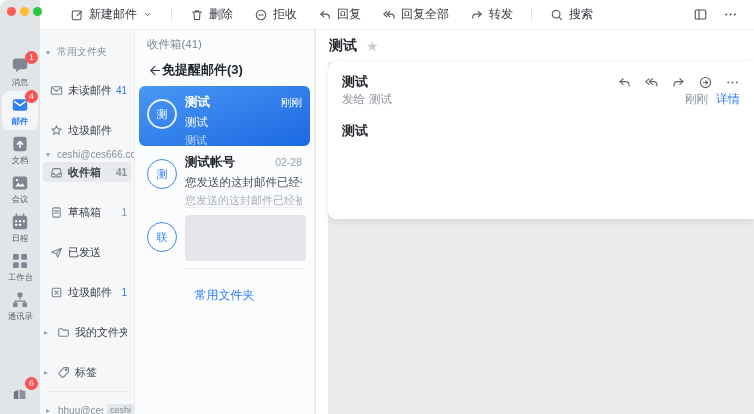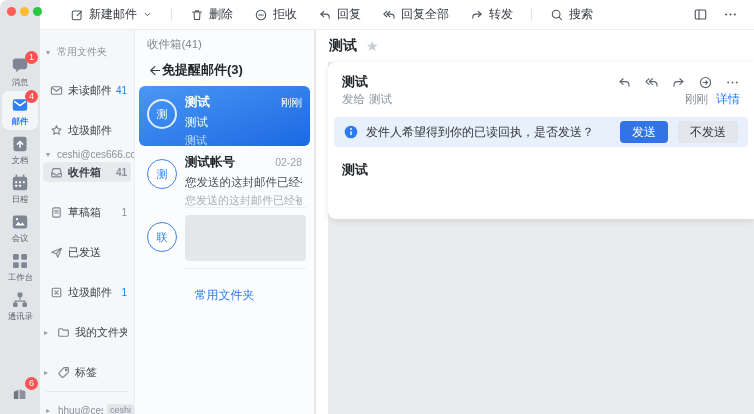--- a/index.html
+++ b/index.html
@@ -126,40 +126,40 @@
           <svg viewBox="0 0 20 20" width="20" height="20">
               <rect x="3.4" y="2.8" width="13.2" height="14.4" rx="2.4" fill="#7d8692"></rect>
               <path d="M10 13.2V7.8M7.4 10.1 10 7.5l2.6 2.6" fill="none" stroke="#fff" stroke-width="1.5" stroke-linecap="round" stroke-linejoin="round"></path>
             </svg>
         </span>
         <span class="rlb">文档</span>
       </div>
       <div class="rail-item">
         <span class="ric">
           <svg viewBox="0 0 20 20" width="20" height="20">
+              <rect x="2.8" y="3.6" width="14.4" height="12.8" rx="2.2" fill="#7d8692"></rect>
+              <path d="M5.4 13.4l3-3.6 2.2 2.4 1.8-2 2.4 3.2z" fill="#fff"></path>
+              <circle cx="7" cy="7.2" r="1.1" fill="#fff"></circle>
+            </svg>
+        </span>
+        <span class="rlb">会议</span>
+      </div>
+      <div class="rail-item">
+        <span class="ric">
+          <svg viewBox="0 0 20 20" width="20" height="20">
               <rect x="2.8" y="3.8" width="14.4" height="13.4" rx="2.2" fill="#7d8692"></rect>
               <path d="M6.4 2.4v2.6M13.6 2.4v2.6" stroke="#7d8692" stroke-width="1.6" stroke-linecap="round"></path>
               <rect x="5.2" y="8.2" width="2" height="2" rx=".4" fill="#fff"></rect>
               <rect x="9" y="8.2" width="2" height="2" rx=".4" fill="#fff"></rect>
               <rect x="12.8" y="8.2" width="2" height="2" rx=".4" fill="#fff"></rect>
               <rect x="5.2" y="11.8" width="2" height="2" rx=".4" fill="#fff"></rect>
               <rect x="9" y="11.8" width="2" height="2" rx=".4" fill="#fff"></rect>
             </svg>
         </span>
         <span class="rlb">日程</span>
-      </div>
-      <div class="rail-item">
-        <span class="ric">
-          <svg viewBox="0 0 20 20" width="20" height="20">
-              <rect x="2.8" y="3.6" width="14.4" height="12.8" rx="2.2" fill="#7d8692"></rect>
-              <path d="M5.4 13.4l3-3.6 2.2 2.4 1.8-2 2.4 3.2z" fill="#fff"></path>
-              <circle cx="7" cy="7.2" r="1.1" fill="#fff"></circle>
-            </svg>
-        </span>
-        <span class="rlb">会议</span>
       </div>
       <div class="rail-item">
         <span class="ric">
           <svg viewBox="0 0 20 20" width="20" height="20">
               <rect x="3" y="3" width="5.8" height="5.8" rx="1.3" fill="#7d8692"></rect>
               <rect x="11.2" y="3" width="5.8" height="5.8" rx="1.3" fill="#7d8692"></rect>
               <rect x="3" y="11.2" width="5.8" height="5.8" rx="1.3" fill="#7d8692"></rect>
               <rect x="11.2" y="11.2" width="5.8" height="5.8" rx="1.3" fill="#7d8692"></rect>
             </svg>
         </span>
@@ -452,31 +452,17 @@
         </span>
       </div>
       <div class="rc-row2">
         <span>发给</span>
         <span>测试</span>
         <span class="rc-meta">
           <span>刚刚</span>
           <span class="detail">详情</span>
         </span>
       </div>
-      <div class="rc-notice">
-        <span>
-            <svg viewBox="0 0 14 14" width="14" height="14">
-              <circle cx="7" cy="7" r="6.3" fill="#2e7bf0"></circle>
-              <rect x="6.3" y="6" width="1.4" height="4.3" rx=".7" fill="#fff"></rect>
-              <circle cx="7" cy="4" r=".9" fill="#fff"></circle>
-            </svg>
-          </span>
-        <span class="notice-text">发件人希望得到你的已读回执，是否发送？</span>
-        <span class="btns">
-          <span class="btn send">发送</span>
-          <span class="btn nosend">不发送</span>
-        </span>
-      </div>
       <div class="rc-body">测试</div>
     </div>
   </div>
 
 </div>
 
 </body></html>

